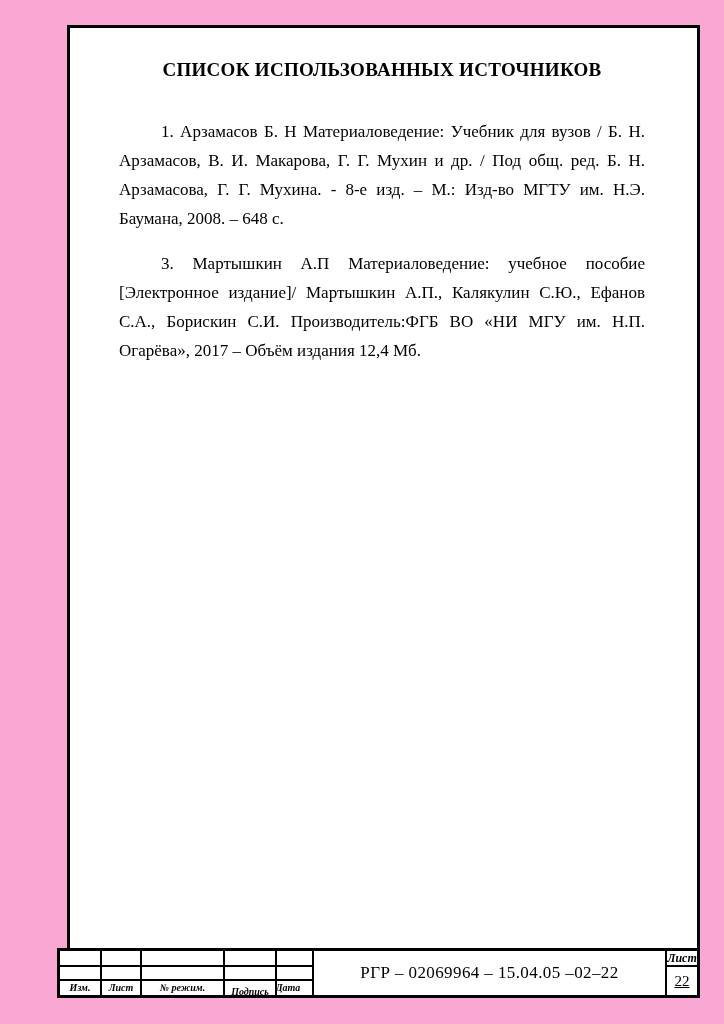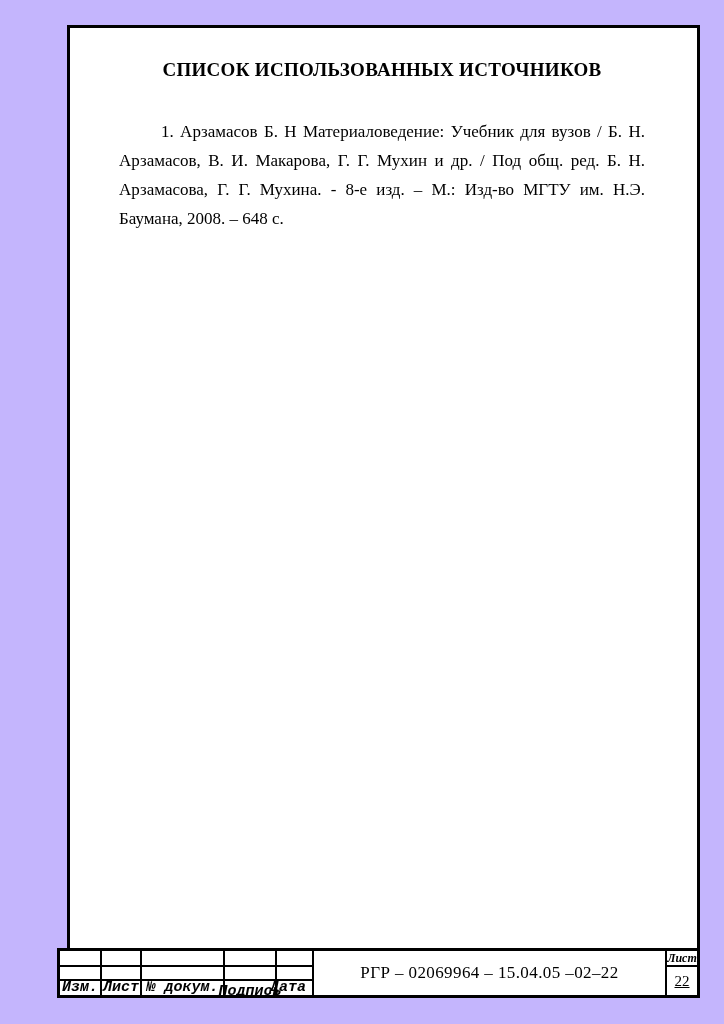--- a/index.html
+++ b/index.html
@@ -1,21 +1,21 @@
 <!DOCTYPE html>
 <html><head>
 <meta charset="utf-8">
 <style>
   html, body { margin: 0; padding: 0; }
   body { background: #e8e8e8; }
   .page {
     position: relative;
     width: 724px;
     height: 1024px;
-    background: #c4b5fd;
+    background: #f9a8d4;
     overflow: hidden;
     font-family: "Liberation Serif", serif;
     color: #000;
   }
   
   .frame {
     position: absolute;
     left: 67px;
     top: 25px;
     width: 633px;
@@ -61,61 +61,63 @@
     box-sizing: border-box;
     border: 3px solid #000;
     background: #fff;
   }
   .tb-cell { position: absolute; box-sizing: border-box; display: flex; align-items: center; justify-content: center; }
   .vl { position: absolute; width: 2px; background: #000; top: 0; }
   .hl { position: absolute; height: 2px; background: #000; }
   .tb-label {
     font-style: italic;
     font-weight: bold;
-    font-size: 15px;
+    font-size: 10px;
     line-height: 14px;
     white-space: nowrap;
-    font-family: Liberation Mono, monospace;
   }
   .tb-doc { font-size: 17px; letter-spacing: 0.4px; text-align: center; }
   .tb-sheet-label { font-style: italic; font-weight: bold; font-size: 12px; }
   .tb-sheet-num { font-size: 15px; }
 </style>
 </head>
 <body>
 
 <div class="page">
 
   <div class="frame"></div>
 
   <div class="content">
     <h1 class="doc-title">СПИСОК ИСПОЛЬЗОВАННЫХ ИСТОЧНИКОВ</h1>
 
     <p class="ref">
       <span>1. Арзамасов Б. Н Материаловедение: Учебник для вузов / Б. Н. Арзамасов, В. И. Макарова, Г. Г. Мухин и др. / Под общ. ред. Б. Н. Арзамасова, Г. Г. Мухина. - 8-е изд. – М.: Изд-во МГТУ им. Н.Э. Баумана, 2008. – 648 с.</span>
+    </p>
+    <p class="ref">
+      <span>3. Мартышкин А.П Материаловедение: учебное пособие [Электронное издание]/ Мартышкин А.П., Калякулин С.Ю., Ефанов С.А., Борискин С.И. Производитель:ФГБ ВО «НИ МГУ им. Н.П. Огарёва», 2017 – Объём издания 12,4 Мб.</span>
     </p>
   </div>
 
   <div class="titleblock">
 
     <div class="vl" style="left:40px;  height:44px;"></div>
     <div class="vl" style="left:80px;  height:44px;"></div>
     <div class="vl" style="left:163px; height:44px;"></div>
     <div class="vl" style="left:215px; height:44px;"></div>
     <div class="vl" style="left:252px; height:44px;"></div>
     <div class="vl" style="left:605px; height:44px;"></div>
 
     <div class="hl" style="top:14px; left:0; width:254px;"></div>
     <div class="hl" style="top:28px; left:0; width:254px;"></div>
 
     <div class="hl" style="top:14px; left:605px; width:32px;"></div>
 
     <div class="tb-cell tb-label" style="left:0;     top:30px; width:40px;  height:14px;">Изм.</div>
     <div class="tb-cell tb-label" style="left:42px;  top:30px; width:38px;  height:14px;">Лист</div>
-    <div class="tb-cell tb-label" style="left:82px;  top:30px; width:81px;  height:14px;">№ докум.</div>
+    <div class="tb-cell tb-label" style="left:82px;  top:30px; width:81px;  height:14px;">№ режим.</div>
     <div class="tb-cell tb-label" style="left:165px; top:30px; width:50px;  height:22px;">Подпись</div>
     <div class="tb-cell tb-label" style="left:217px; top:30px; width:22px;  height:14px;">Дата</div>
 
     <div class="tb-cell tb-doc" style="left:254px; top:0; width:351px; height:44px;">РГР – 02069964 – 15.04.05 –02–22</div>
 
     <div class="tb-cell tb-sheet-label" style="left:607px; top:0;    width:30px; height:14px;">Лист</div>
     <div class="tb-cell tb-sheet-num" style="left:607px; top:16px; width:30px; height:28px;text-decoration:underline;">22</div>
   </div>
 
 </div>

